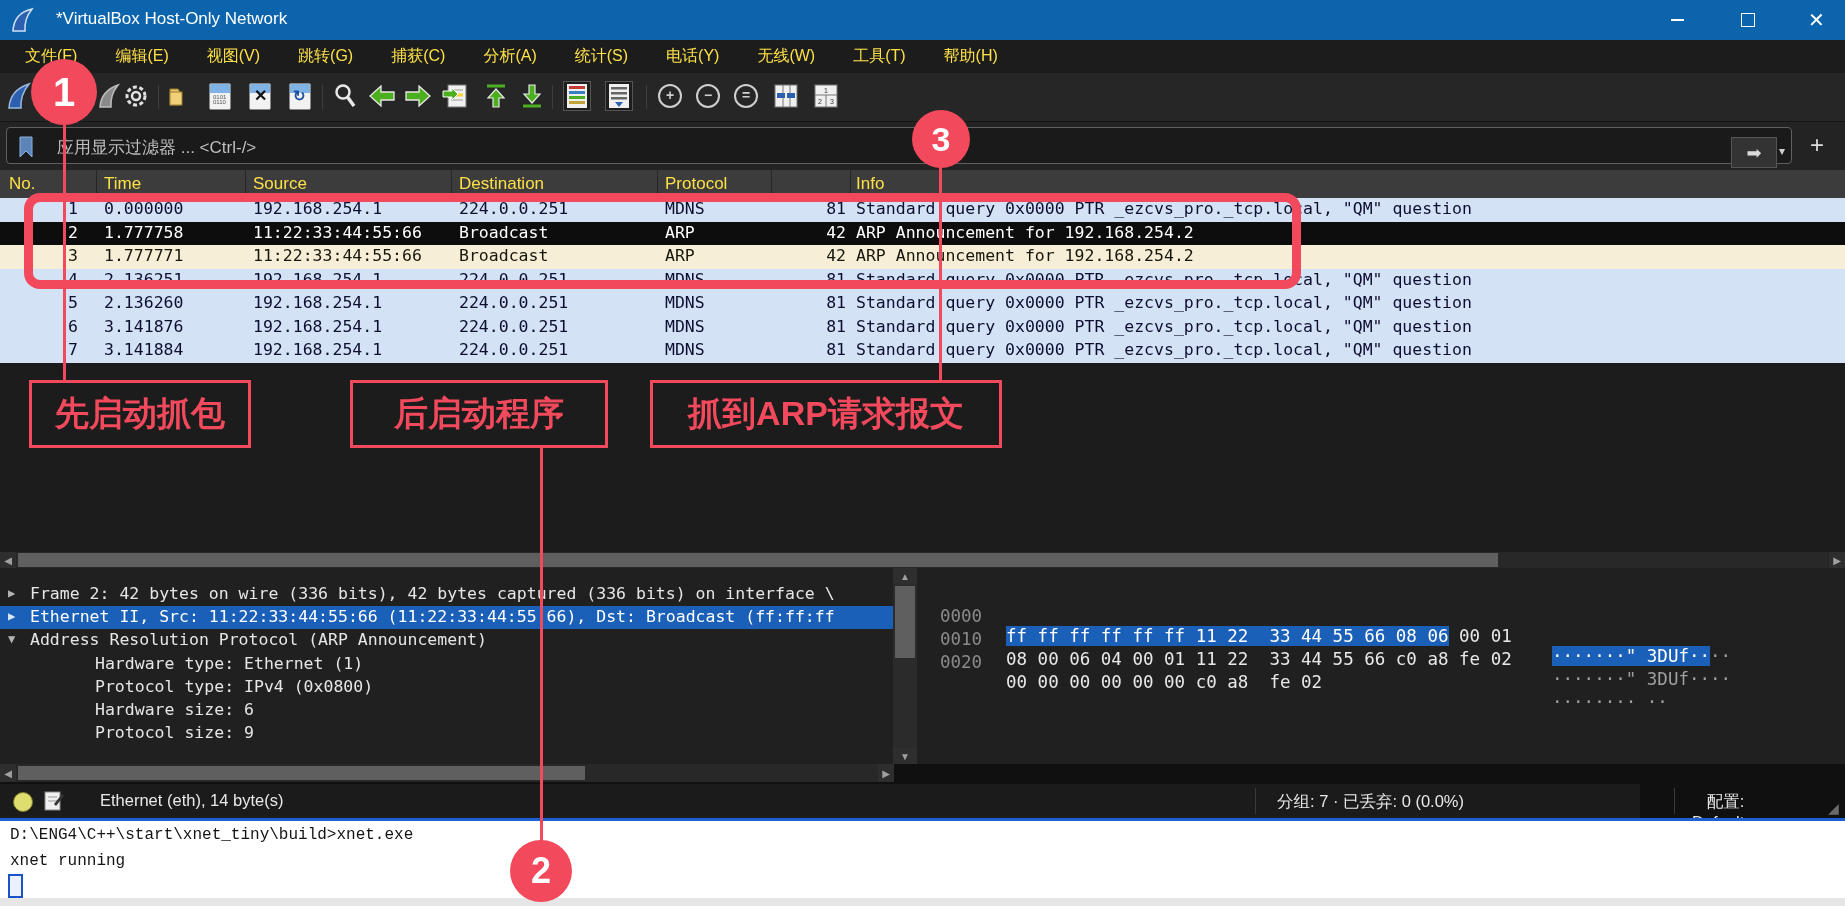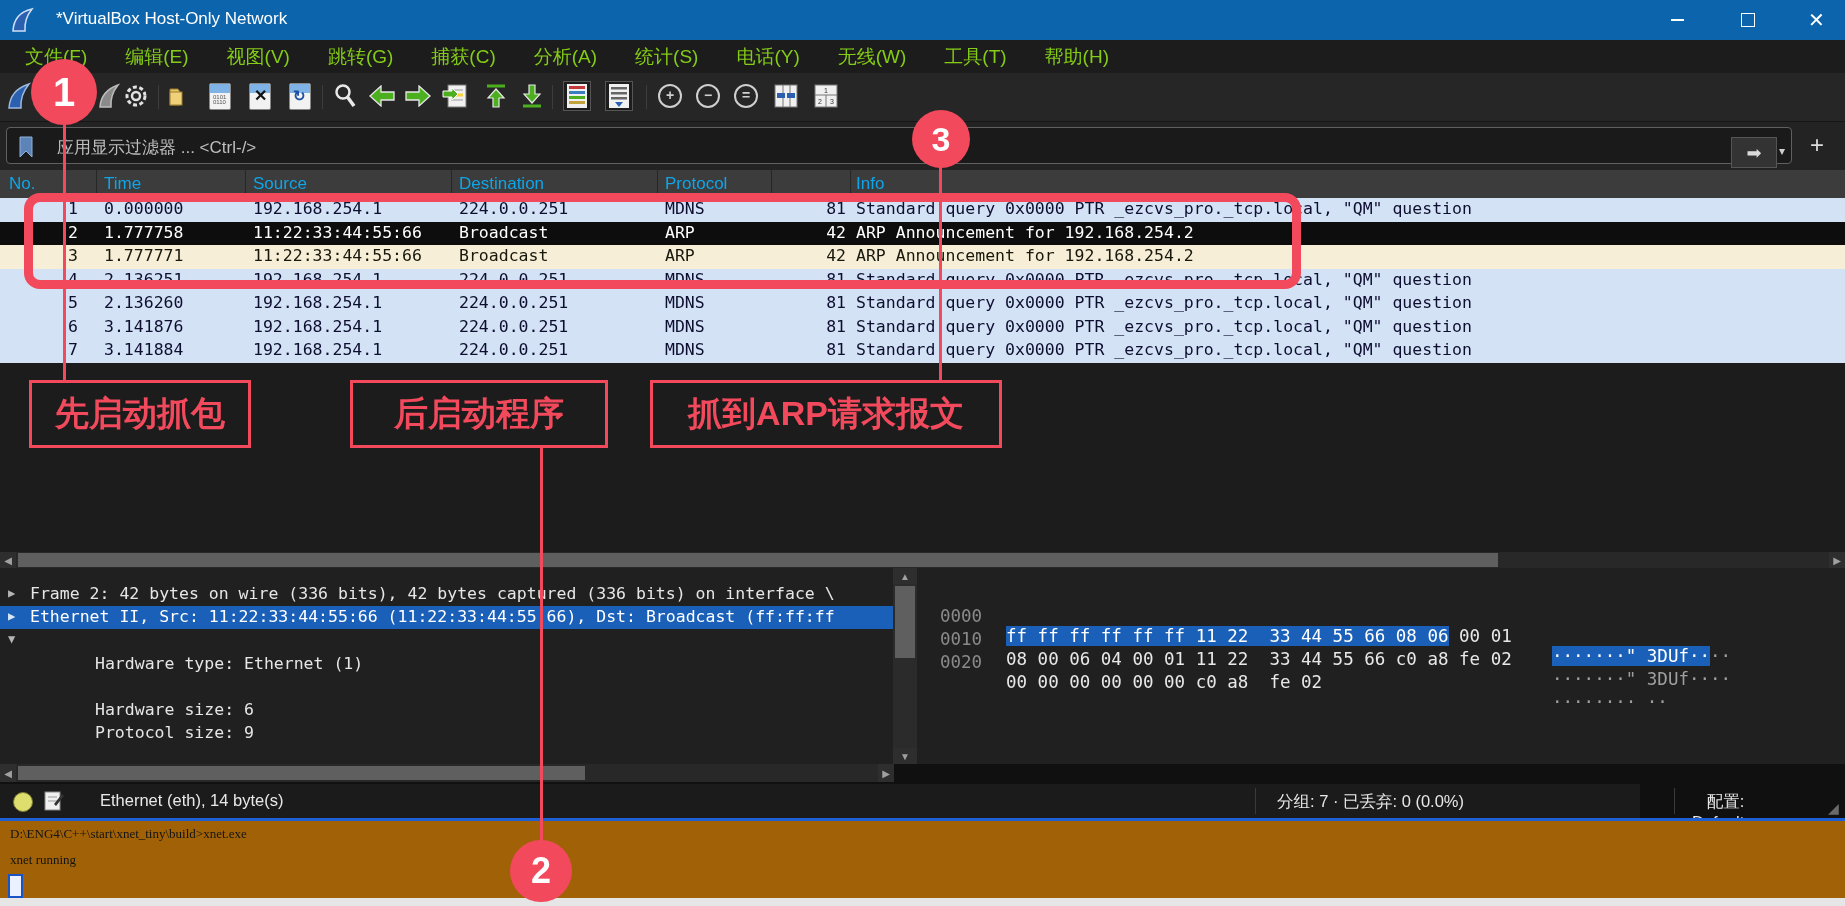--- a/index.html
+++ b/index.html
@@ -12,21 +12,21 @@
   #title-text{left:56px;top:9px;font-size:17px;color:#fff;}
   .winbtn{top:0;width:62px;height:40px;display:flex;align-items:center;justify-content:center;color:#fff;}
   #btn-min{left:1646px;}#btn-max{left:1717px;}#btn-close{left:1788px;width:57px;}
   .min-glyph{width:13px;height:2px;background:#fff;}
   .max-glyph{width:12px;height:12px;border:1.5px solid #fff;}
   .close-glyph{font-size:20px;line-height:20px;}
   #logo-fin{left:10px;top:7px;}
 
   
   #menubar{left:0;top:40px;width:1845px;height:33px;background:#1c1c1c;display:flex;align-items:center;padding-left:15px;box-sizing:border-box;}
-  .menu-item{color:#84cc16;font-size:19px;padding:4px 10px;margin-right:18px;white-space:nowrap;}
+  .menu-item{color:#fde047;font-size:16px;padding:4px 10px;margin-right:18px;white-space:nowrap;}
 
   
   #toolbar{left:0;top:73px;width:1845px;height:48px;background:#262626;border-bottom:1px solid #161616;}
   .ticon{position:absolute;top:8px;width:28px;height:30px;display:flex;align-items:center;justify-content:center;}
   .tsep{position:absolute;top:12px;width:1px;height:24px;background:#3d3d3d;}
   .doc{width:20px;height:25px;background:#f2f2f2;border:1px solid #888;border-radius:2px;position:relative;overflow:hidden;}
   .doc .blue-top{position:absolute;left:0;top:0;width:100%;height:9px;background:#7fb2e5;}
   .zoomc{width:20px;height:20px;border-radius:50%;border:2px solid #cfcfcf;color:#cfcfcf;
          font-size:14px;line-height:18px;text-align:center;font-weight:bold;}
 
@@ -35,21 +35,21 @@
   #filter-input{position:absolute;left:6px;top:5px;width:1786px;height:37px;background:#1a1a1a;
       border:1px solid #606060;border-radius:4px;box-sizing:border-box;}
   #filter-placeholder{position:absolute;left:50px;top:8px;font-size:17px;color:#bfbfbf;}
   #filter-apply{position:absolute;left:1724px;top:9px;width:44px;height:29px;background:#333;border:1px solid #555;
       display:flex;align-items:center;justify-content:center;color:#d9d9d9;font-size:18px;}
   #filter-caret{position:absolute;left:1772px;top:16px;color:#cfcfcf;font-size:12px;}
   #filter-add{position:absolute;left:1802px;top:8px;width:30px;height:30px;color:#dcdcdc;font-size:24px;
       display:flex;align-items:center;justify-content:center;}
 
   
-  #plist-header{left:0;top:170px;width:1845px;height:28px;background:#3c3c3c;color:#0ea5e9;font-size:17px;}
+  #plist-header{left:0;top:170px;width:1845px;height:28px;background:#3c3c3c;color:#fde047;font-size:17px;}
   .hcell{position:absolute;top:4px;white-space:nowrap;}
   .hsep{position:absolute;top:0;width:1px;height:28px;background:#262626;}
   #plist-rows{left:0;top:198px;width:1845px;height:165px;}
   .prow{position:relative;width:1845px;height:23.5px;font-family:"DejaVu Sans Mono",monospace;font-size:16.5px;}
   .prow span{position:absolute;top:1px;white-space:pre;}
   .row-mdns{background:#d3e3f5;color:#0e0e30;}
   .row-arp{background:#f6eed6;color:#17170c;}
   .row-sel{background:#0d0d0d;color:#fff;}
   .c-no{left:0;width:78px;text-align:right;}
   .c-time{left:104px;}.c-src{left:253px;}.c-dst{left:459px;}.c-proto{left:665px;}
@@ -84,22 +84,22 @@
       background:#dede6e;border:1px solid #7e7e30;}
   #status-sep1{position:absolute;left:1255px;top:4px;width:1px;height:26px;background:#3a3a3a;}
   #status-sep2{position:absolute;left:1674px;top:4px;width:1px;height:26px;background:#3a3a3a;}
   #status-iface{position:absolute;left:100px;top:7px;}
   #status-packets{position:absolute;left:1277px;top:7px;}
   #status-profile{position:absolute;left:1692px;top:7px;text-align:right;}
   #grip{position:absolute;left:1828px;top:16px;color:#6a6a6a;font-size:14px;}
 
   
   #console-topline{left:0;top:818px;width:1845px;height:3px;background:#1e5fd6;}
-  #console{left:0;top:821px;width:1845px;height:77px;background:#a16207;color:#141414;
-      font-family:Liberation Serif, serif;font-size:13px;}
+  #console{left:0;top:821px;width:1845px;height:77px;background:#ffffff;color:#141414;
+      font-family:Liberation Mono, monospace;font-size:16px;}
   #console-line1{position:absolute;left:10px;top:5px;white-space:pre;}
   #console-line2{position:absolute;left:10px;top:31px;}
   #console-cursor{position:absolute;left:8px;top:53px;width:11px;height:20px;border:2px solid #1a52c8;background:#eaf0ff;}
   #bottom-strip{left:0;top:898px;width:1845px;height:8px;background:#e6e6e6;}
 
   
   .anno{z-index:50;}
   #big-red-box{left:24px;top:193px;width:1277px;height:96px;border:9px solid #f2495c;border-radius:16px;box-sizing:border-box;}
   .tail{width:3px;background:#f2495c;}
   #tail1{left:63px;top:122px;height:258px;}
@@ -388,22 +388,24 @@
   <div class="drow" style="top:15px;">
     <span class="arr">▶</span>
     <span class="tw">Frame 2: 42 bytes on wire (336 bits), 42 bytes captured (336 bits) on interface \</span>
   </div>
   <div class="drow drow-sel" style="top:38.2px;">
     <span class="arr" style="color:#dce7f5;">▶</span>
     <span class="tw">Ethernet II, Src: 11:22:33:44:55:66 (11:22:33:44:55:66), Dst: Broadcast (ff:ff:ff</span>
   </div>
   <div class="drow" style="top:61.4px;">
     <span class="arr">▼</span>
+    <span class="tw">Address Resolution Protocol (ARP Announcement)</span>
   </div>
   <div class="drow" style="top:84.6px;"><span class="tw2">Hardware type: Ethernet (1)</span></div>
+  <div class="drow" style="top:107.8px;"><span class="tw2">Protocol type: IPv4 (0x0800)</span></div>
   <div class="drow" style="top:131px;"><span class="tw2">Hardware size: 6</span></div>
   <div class="drow" style="top:154.2px;"><span class="tw2">Protocol size: 9</span></div>
 
   <div>
     <div class="hexrow" style="top:18px;">
       <span class="hexoff">0000</span>
       <span class="hexbytes"><span class="hl">ff ff ff ff ff ff 11 22  33 44 55 66 08 06</span><span> 00 01</span></span>
       <span class="hexascii"><span class="hl">·······" 3DUf··</span><span>··</span></span>
     </div>
     <div class="hexrow" style="top:41px;">

